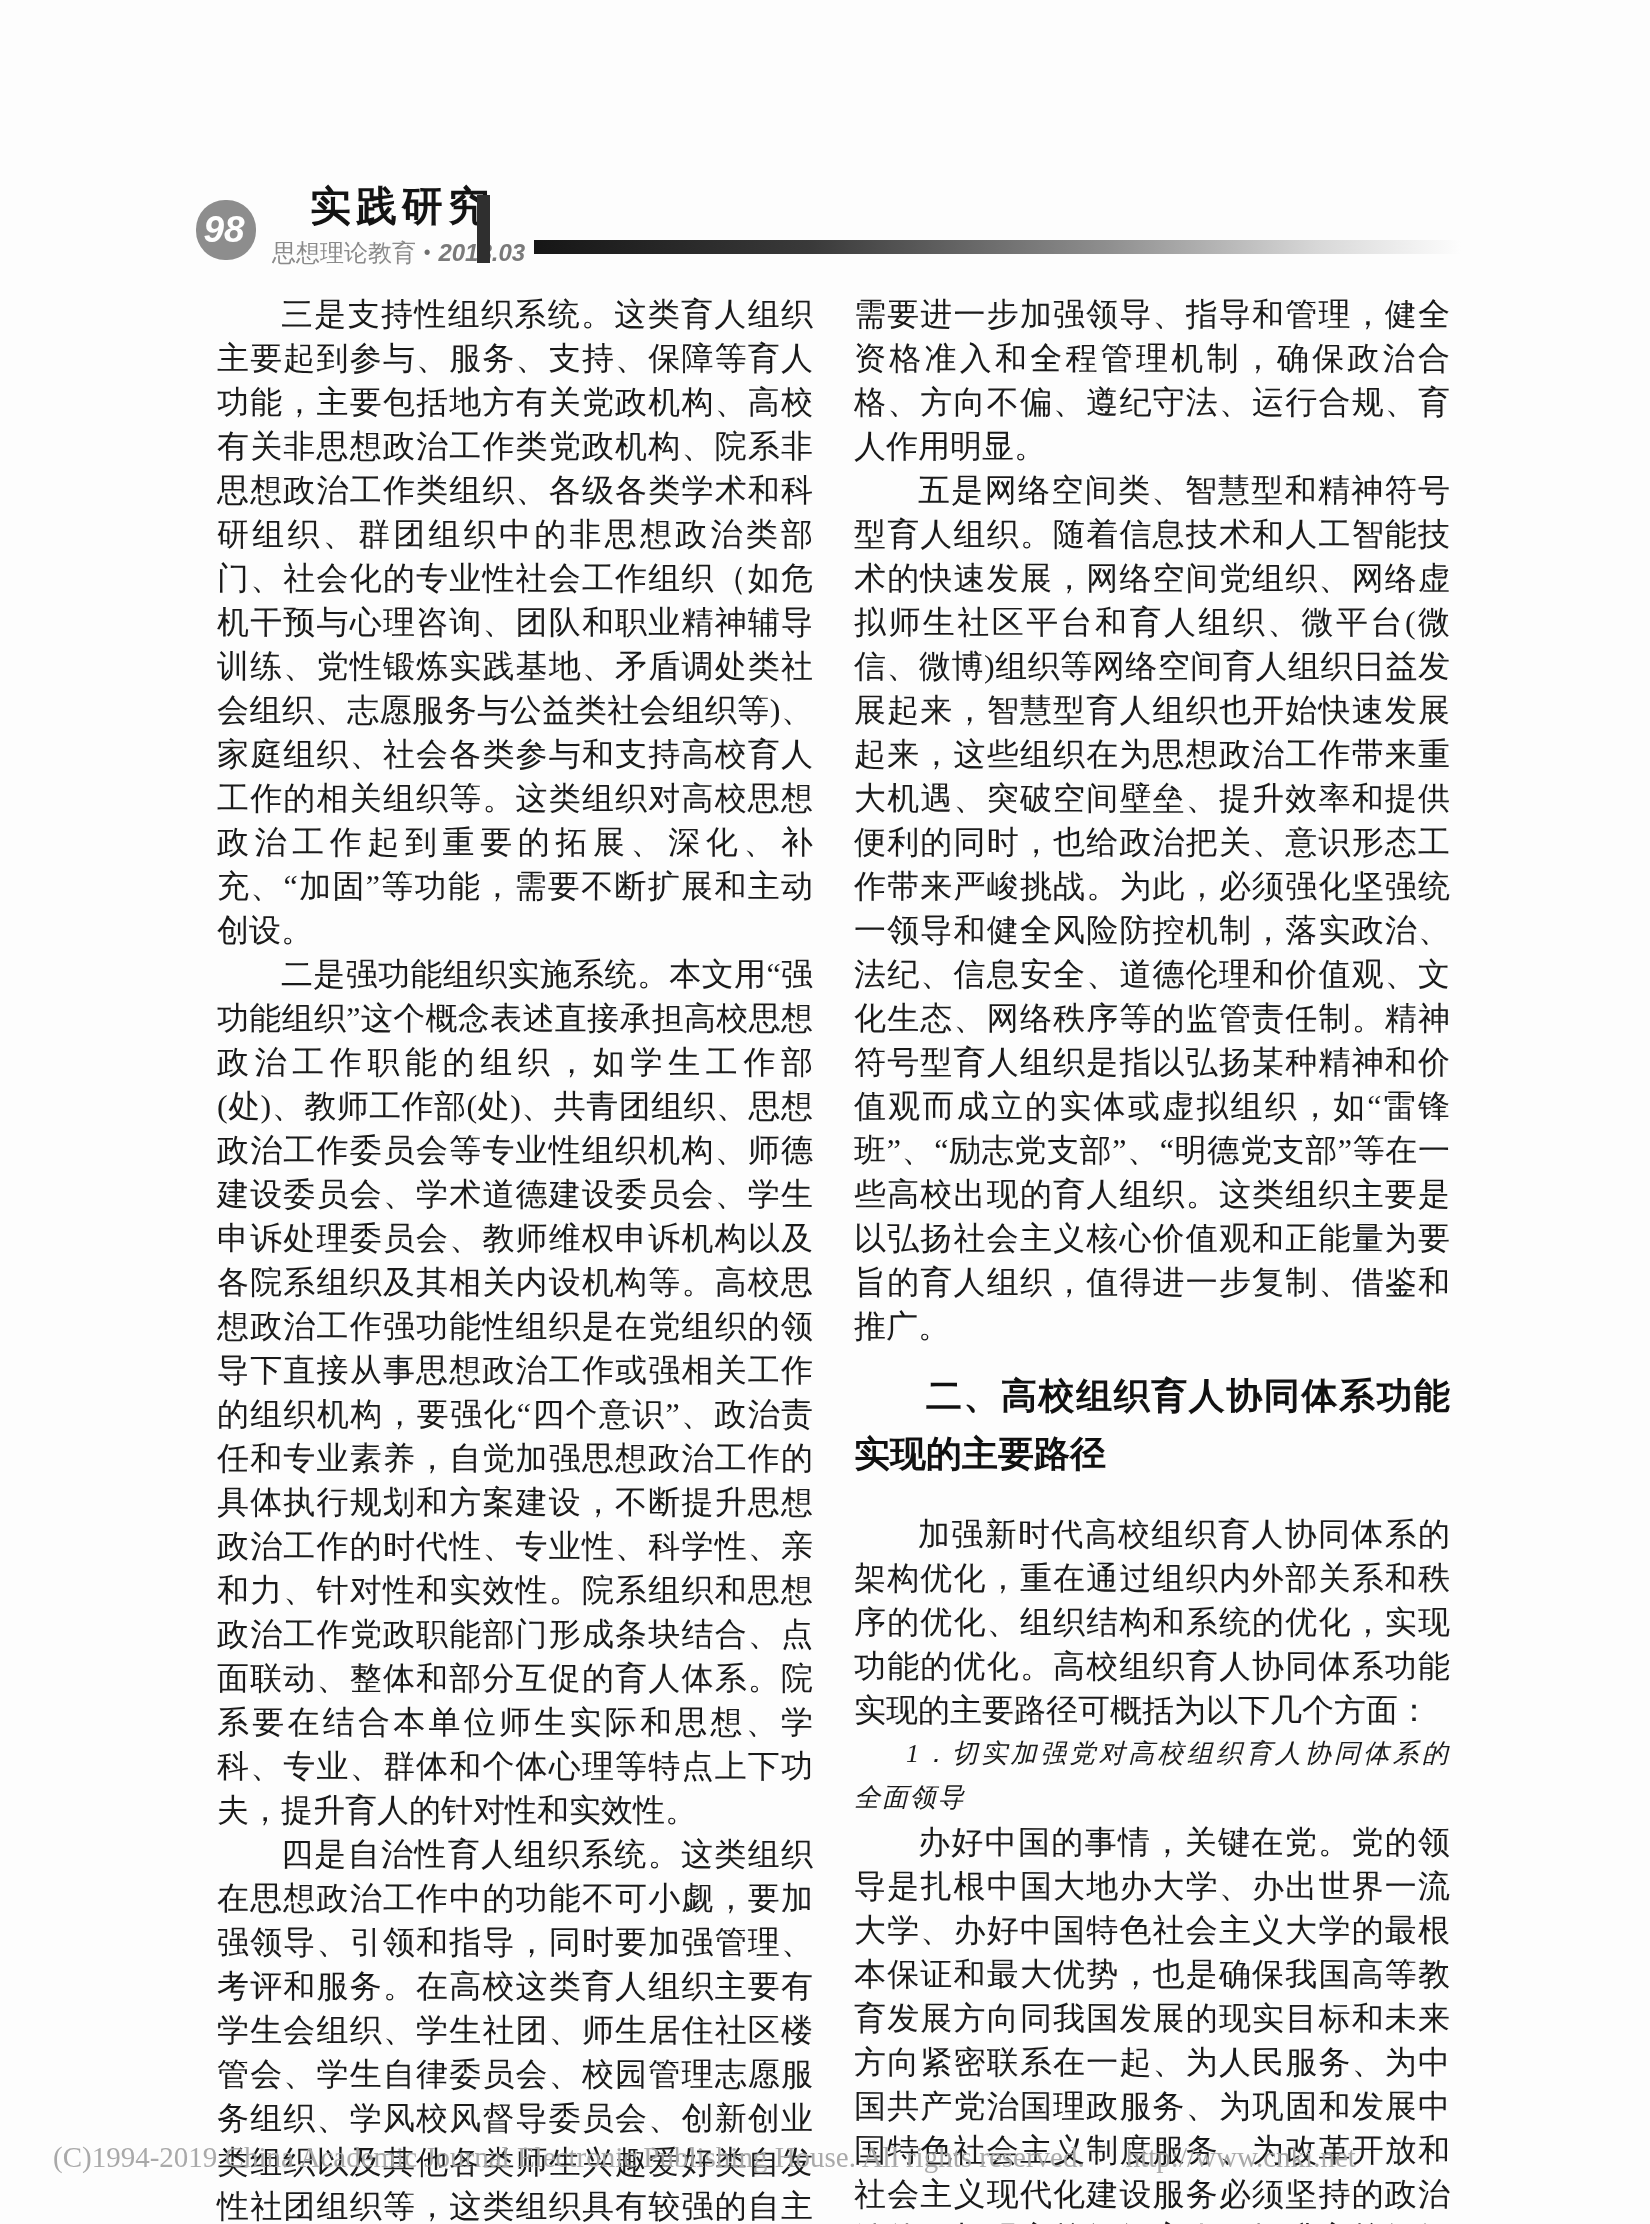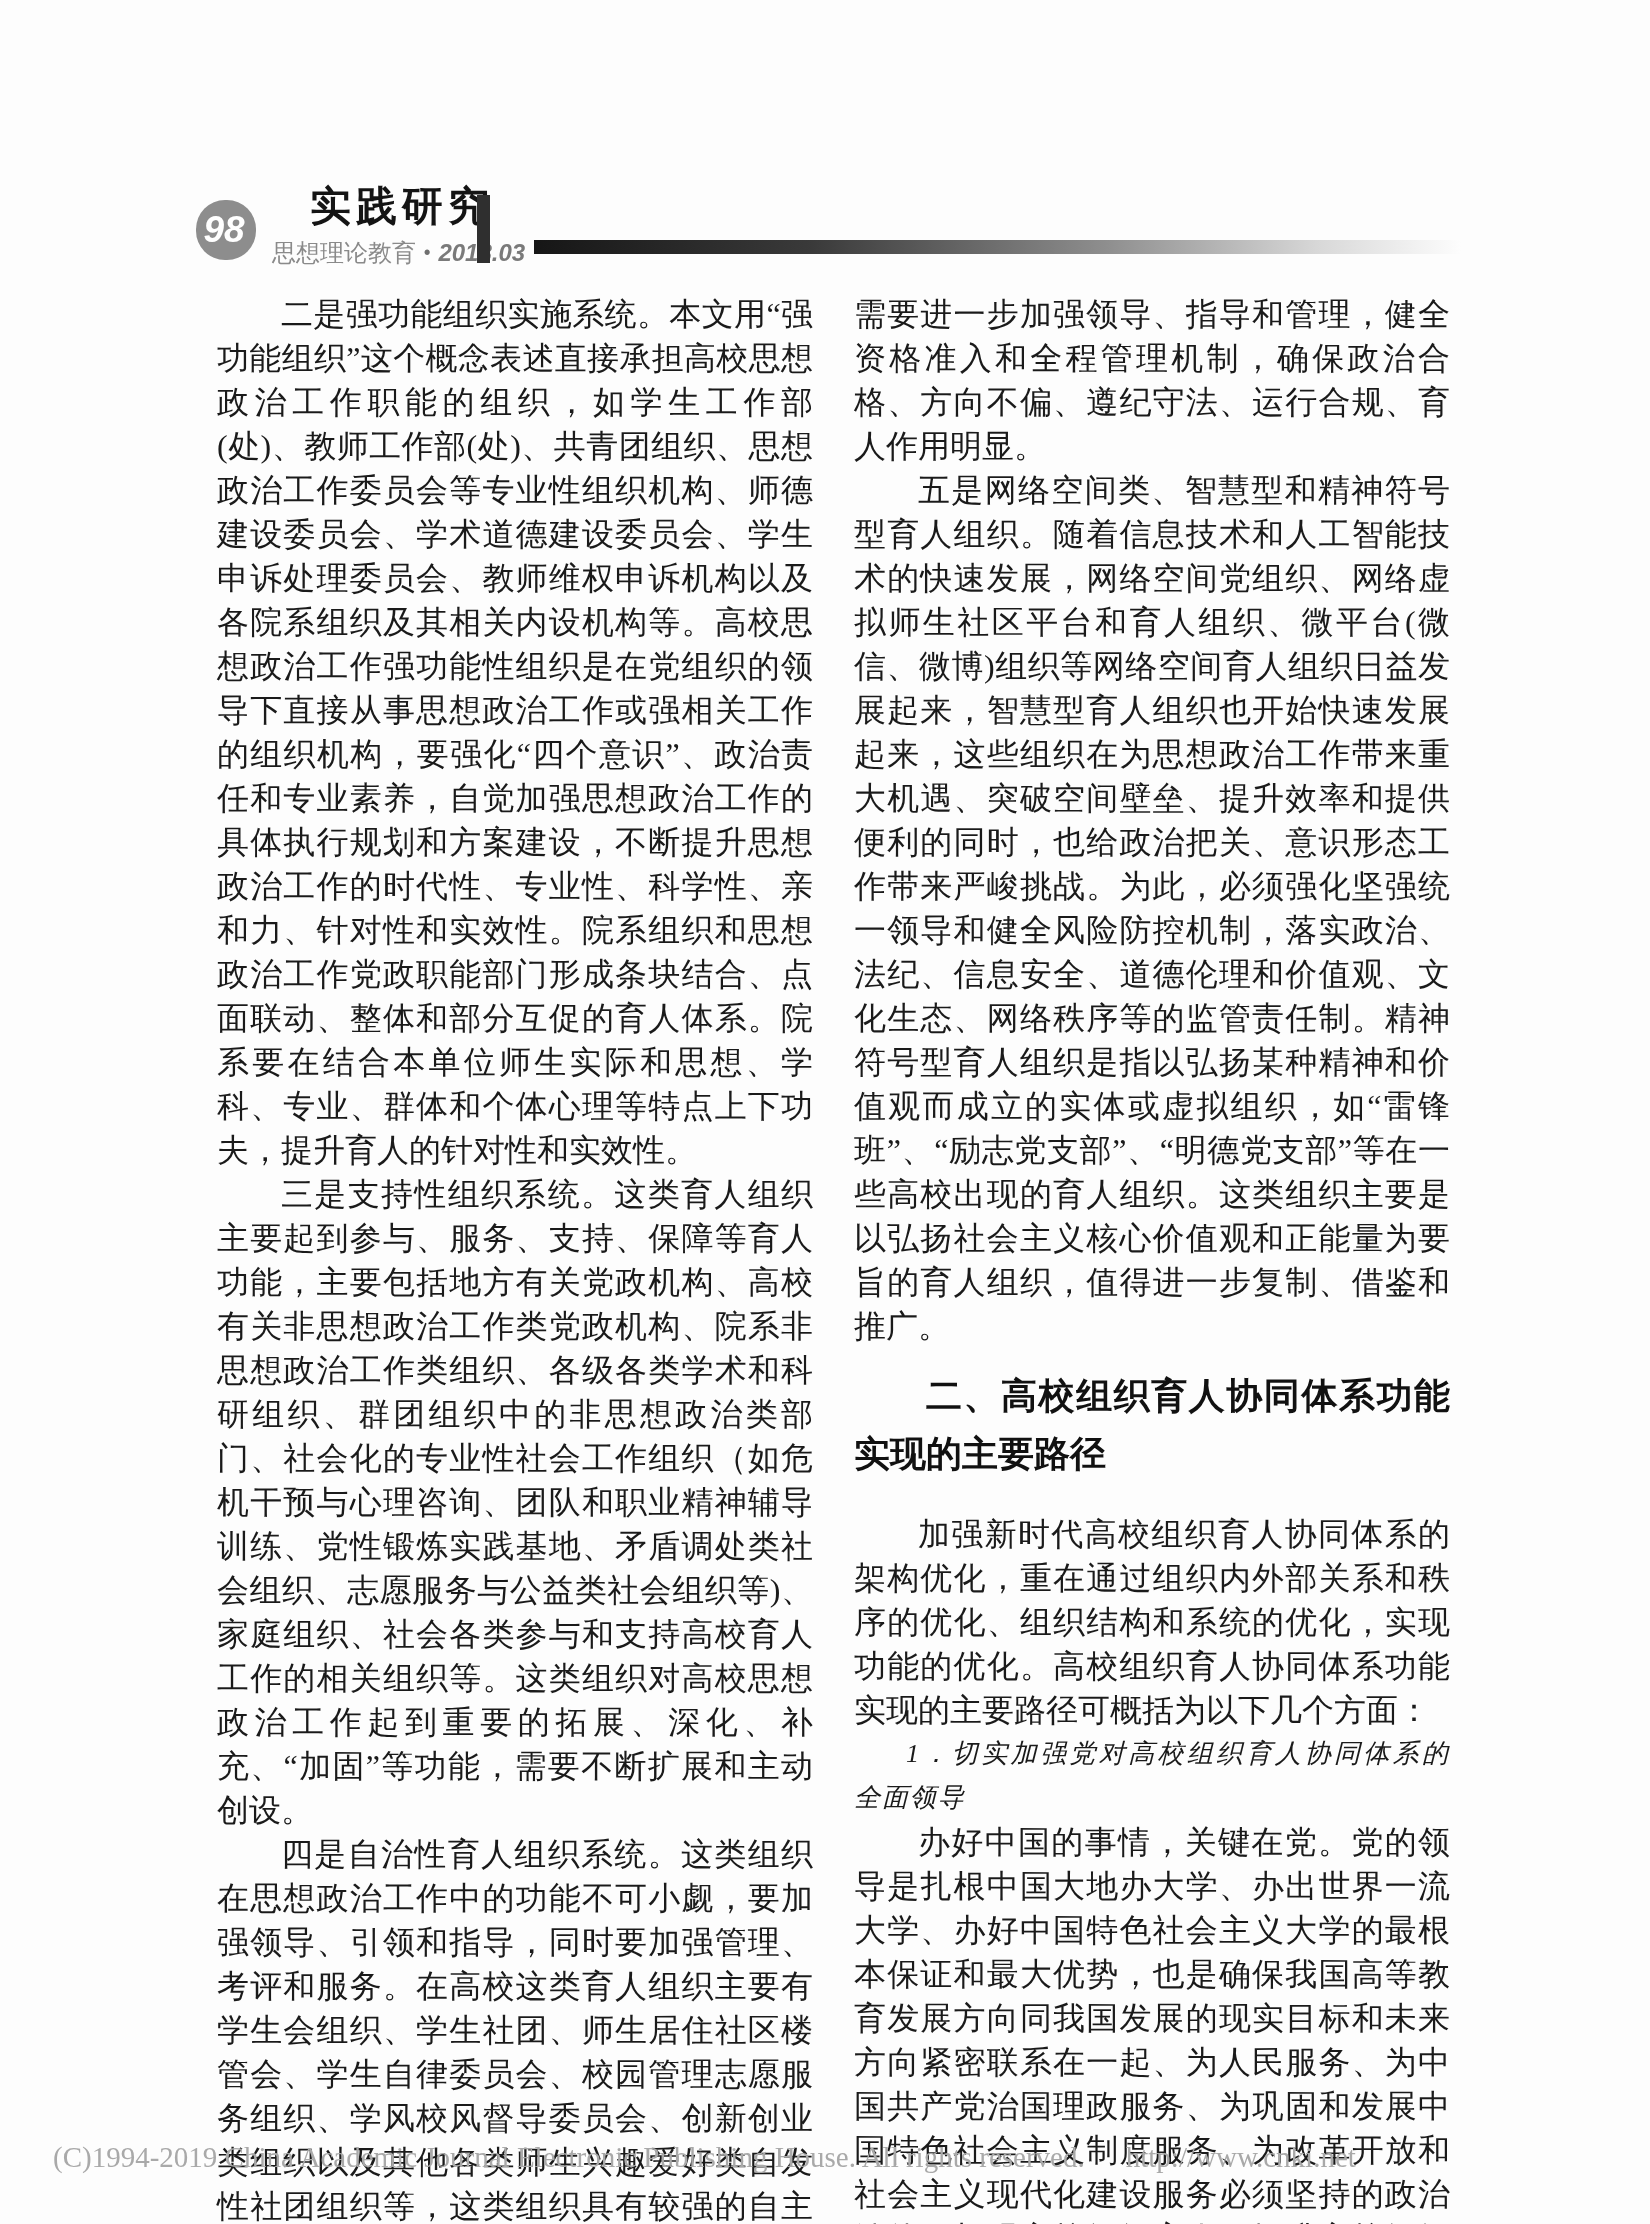--- a/index.html
+++ b/index.html
@@ -88,22 +88,22 @@
     </div>
     <div class="head-title">实践研究</div>
     <div class="head-sub">
       <span>思想理论教育</span><span class="dot">•</span><span class="issue">2018.03</span>
     </div>
     <div class="vbar"></div>
     <div class="gradbar"></div>
   </div>
 
   <section class="col col-left">
+    <p>三是支持性组织系统。这类育人组织主要起到参与、服务、支持、保障等育人功能，主要包括地方有关党政机构、高校有关非思想政治工作类党政机构、院系非思想政治工作类组织、各级各类学术和科研组织、群团组织中的非思想政治类部门、社会化的专业性社会工作组织（如危机干预与心理咨询、团队和职业精神辅导训练、党性锻炼实践基地、矛盾调处类社会组织、志愿服务与公益类社会组织等)、家庭组织、社会各类参与和支持高校育人工作的相关组织等。这类组织对高校思想政治工作起到重要的拓展、深化、补充、“加固”等功能，需要不断扩展和主动创设。</p>
     <p>二是强功能组织实施系统。本文用“强功能组织”这个概念表述直接承担高校思想政治工作职能的组织，如学生工作部(处)、教师工作部(处)、共青团组织、思想政治工作委员会等专业性组织机构、师德建设委员会、学术道德建设委员会、学生申诉处理委员会、教师维权申诉机构以及各院系组织及其相关内设机构等。高校思想政治工作强功能性组织是在党组织的领导下直接从事思想政治工作或强相关工作的组织机构，要强化“四个意识”、政治责任和专业素养，自觉加强思想政治工作的具体执行规划和方案建设，不断提升思想政治工作的时代性、专业性、科学性、亲和力、针对性和实效性。院系组织和思想政治工作党政职能部门形成条块结合、点面联动、整体和部分互促的育人体系。院系要在结合本单位师生实际和思想、学科、专业、群体和个体心理等特点上下功夫，提升育人的针对性和实效性。</p>
-    <p>三是支持性组织系统。这类育人组织主要起到参与、服务、支持、保障等育人功能，主要包括地方有关党政机构、高校有关非思想政治工作类党政机构、院系非思想政治工作类组织、各级各类学术和科研组织、群团组织中的非思想政治类部门、社会化的专业性社会工作组织（如危机干预与心理咨询、团队和职业精神辅导训练、党性锻炼实践基地、矛盾调处类社会组织、志愿服务与公益类社会组织等)、家庭组织、社会各类参与和支持高校育人工作的相关组织等。这类组织对高校思想政治工作起到重要的拓展、深化、补充、“加固”等功能，需要不断扩展和主动创设。</p>
     <p>四是自治性育人组织系统。这类组织在思想政治工作中的功能不可小觑，要加强领导、引领和指导，同时要加强管理、考评和服务。在高校这类育人组织主要有学生会组织、学生社团、师生居住社区楼管会、学生自律委员会、校园管理志愿服务组织、学风校风督导委员会、创新创业类组织以及其他各类师生兴趣爱好类自发性社团组织等，这类组织具有较强的自主性、动态性和活跃性，具有成员思想活跃、专业性强、个性鲜明等特点。针对这类育人组织的自主性、松散性、柔性等较强的特征，</p>
   </section>
 
   <section class="col col-right">
     <p class="no-indent">需要进一步加强领导、指导和管理，健全资格准入和全程管理机制，确保政治合格、方向不偏、遵纪守法、运行合规、育人作用明显。</p>
     <p>五是网络空间类、智慧型和精神符号型育人组织。随着信息技术和人工智能技术的快速发展，网络空间党组织、网络虚拟师生社区平台和育人组织、微平台(微信、微博)组织等网络空间育人组织日益发展起来，智慧型育人组织也开始快速发展起来，这些组织在为思想政治工作带来重大机遇、突破空间壁垒、提升效率和提供便利的同时，也给政治把关、意识形态工作带来严峻挑战。为此，必须强化坚强统一领导和健全风险防控机制，落实政治、法纪、信息安全、道德伦理和价值观、文化生态、网络秩序等的监管责任制。精神符号型育人组织是指以弘扬某种精神和价值观而成立的实体或虚拟组织，如“雷锋班”、“励志党支部”、“明德党支部”等在一些高校出现的育人组织。这类组织主要是以弘扬社会主义核心价值观和正能量为要旨的育人组织，值得进一步复制、借鉴和推广。</p>
     <h2 class="section-heading">二、高校组织育人协同体系功能实现的主要路径</h2>
     <p>加强新时代高校组织育人协同体系的架构优化，重在通过组织内外部关系和秩序的优化、组织结构和系统的优化，实现功能的优化。高校组织育人协同体系功能实现的主要路径可概括为以下几个方面：</p>
     <p class="kai">1．切实加强党对高校组织育人协同体系的全面领导</p>
     <p>办好中国的事情，关键在党。党的领导是扎根中国大地办大学、办出世界一流大学、办好中国特色社会主义大学的最根本保证和最大优势，也是确保我国高等教育发展方向同我国发展的现实目标和未来方向紧密联系在一起、为人民服务、为中国共产党治国理政服务、为巩固和发展中国特色社会主义制度服务、为改革开放和社会主义现代化建设服务必须坚持的政治铁律。加强高校组织育人、提升高校组织育人质量，必须毫不动摇坚持和完善党对</p>

